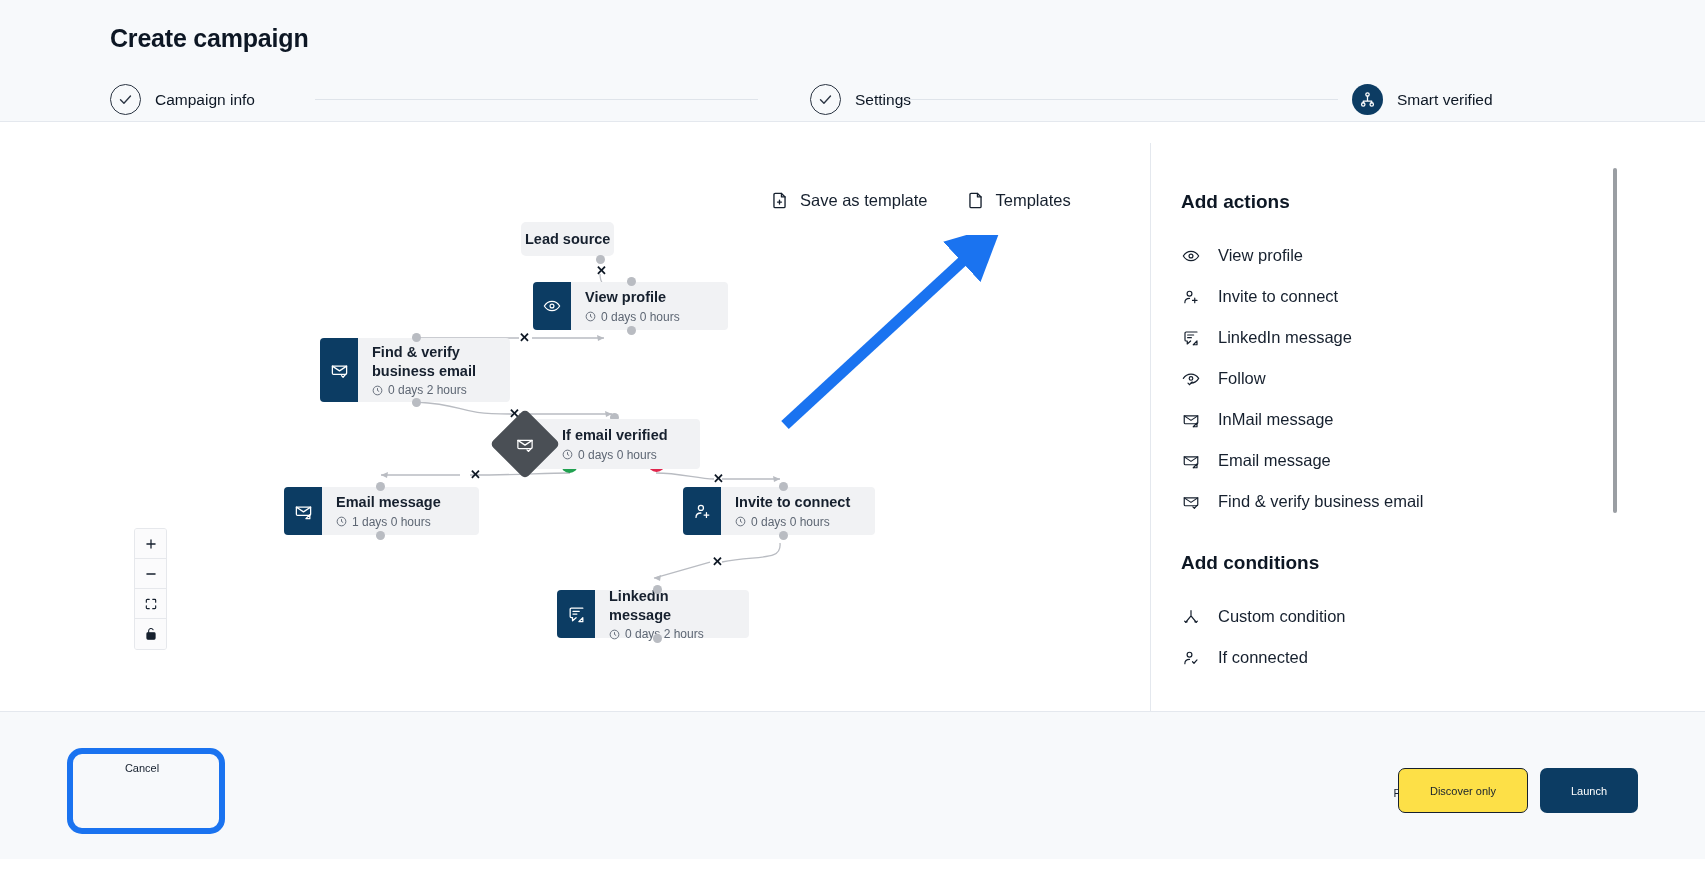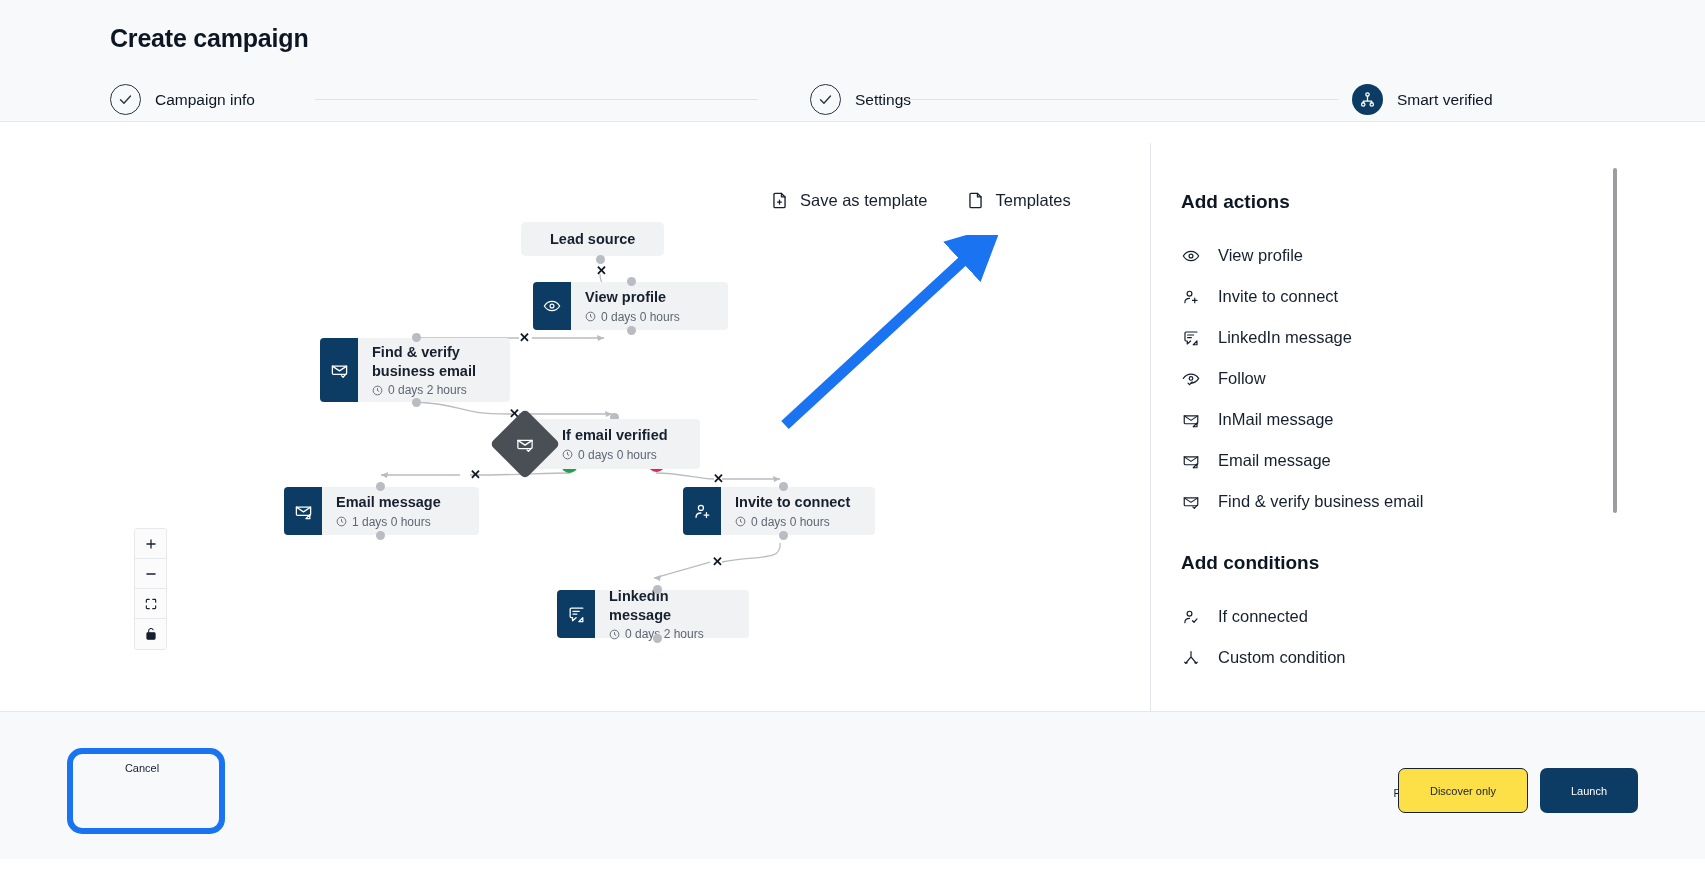--- a/index.html
+++ b/index.html
@@ -71,21 +71,21 @@
     background: #f1f2f4; border-radius: 0 4px 4px 0;
     padding: 9px 16px 9px 14px; display: flex; flex-direction: column; justify-content: center;
   }
   .node-title { font-size: 14.5px; font-weight: bold; color: #16202e; line-height: 1.28; }
   .node-time {
     font-size: 12px; color: #5d6673; display: flex; align-items: center; gap: 5px;
     margin-top: 3px;
   }
   .plain-node {
     position: absolute; background: #f1f2f4; border-radius: 5px;
-    padding: 9px 29px; font-size: 14.5px; font-weight: bold; color: #16202e;
+    padding: 9px 4px; font-size: 14.5px; font-weight: bold; color: #16202e;
   }
   .cond-node { position: absolute; display: flex; align-items: stretch; }
   .cond-diamond {
     width: 50px; height: 50px; background: #4a4f55;
     transform: rotate(45deg); border-radius: 5px;
     display: flex; align-items: center; justify-content: center;
     position: relative; z-index: 2; flex: 0 0 50px;
   }
   .cond-diamond > span { transform: rotate(-45deg); display: flex; }
   .cond-body {
@@ -503,35 +503,35 @@
           <span>Find &amp; verify business email</span>
         </li>
       </ul>
 
       <div class="panel-heading" style="margin-top:30px;">Add conditions</div>
 
       <ul class="panel-list" style="margin-top:22px;">
         <li class="panel-item">
           <span class="panel-ico">
               <svg width="18" height="18" viewBox="0 0 24 24" fill="none" stroke="#16202e" stroke-width="1.6" stroke-linecap="round" stroke-linejoin="round">
+                <path d="M12 3.5v7M12 10.5L5 19M12 10.5L19 19"></path>
+                <path d="M3.5 17.5L5 19l2-0.6M20.5 17.5L19 19l-2-0.6"></path>
+              </svg>
+            </span>
+          <span>Custom condition</span>
+        </li>
+        <li class="panel-item">
+          <span class="panel-ico">
+              <svg width="18" height="18" viewBox="0 0 24 24" fill="none" stroke="#16202e" stroke-width="1.6" stroke-linecap="round" stroke-linejoin="round">
                 <circle cx="10" cy="7.5" r="3.2"></circle>
                 <path d="M3.8 19.5c0-3.5 2.8-5.6 6.2-5.6"></path>
                 <path d="M14 17l2 2 4-4.5"></path>
               </svg>
             </span>
           <span>If connected</span>
-        </li>
-        <li class="panel-item">
-          <span class="panel-ico">
-              <svg width="18" height="18" viewBox="0 0 24 24" fill="none" stroke="#16202e" stroke-width="1.6" stroke-linecap="round" stroke-linejoin="round">
-                <path d="M12 3.5v7M12 10.5L5 19M12 10.5L19 19"></path>
-                <path d="M3.5 17.5L5 19l2-0.6M20.5 17.5L19 19l-2-0.6"></path>
-              </svg>
-            </span>
-          <span>Custom condition</span>
         </li>
       </ul>
     </div>
   </div>
 
   <div class="footer"></div>
 
   <button class="btn btn-cancel">Cancel</button>
   <div class="cancel-highlight"></div>
 

